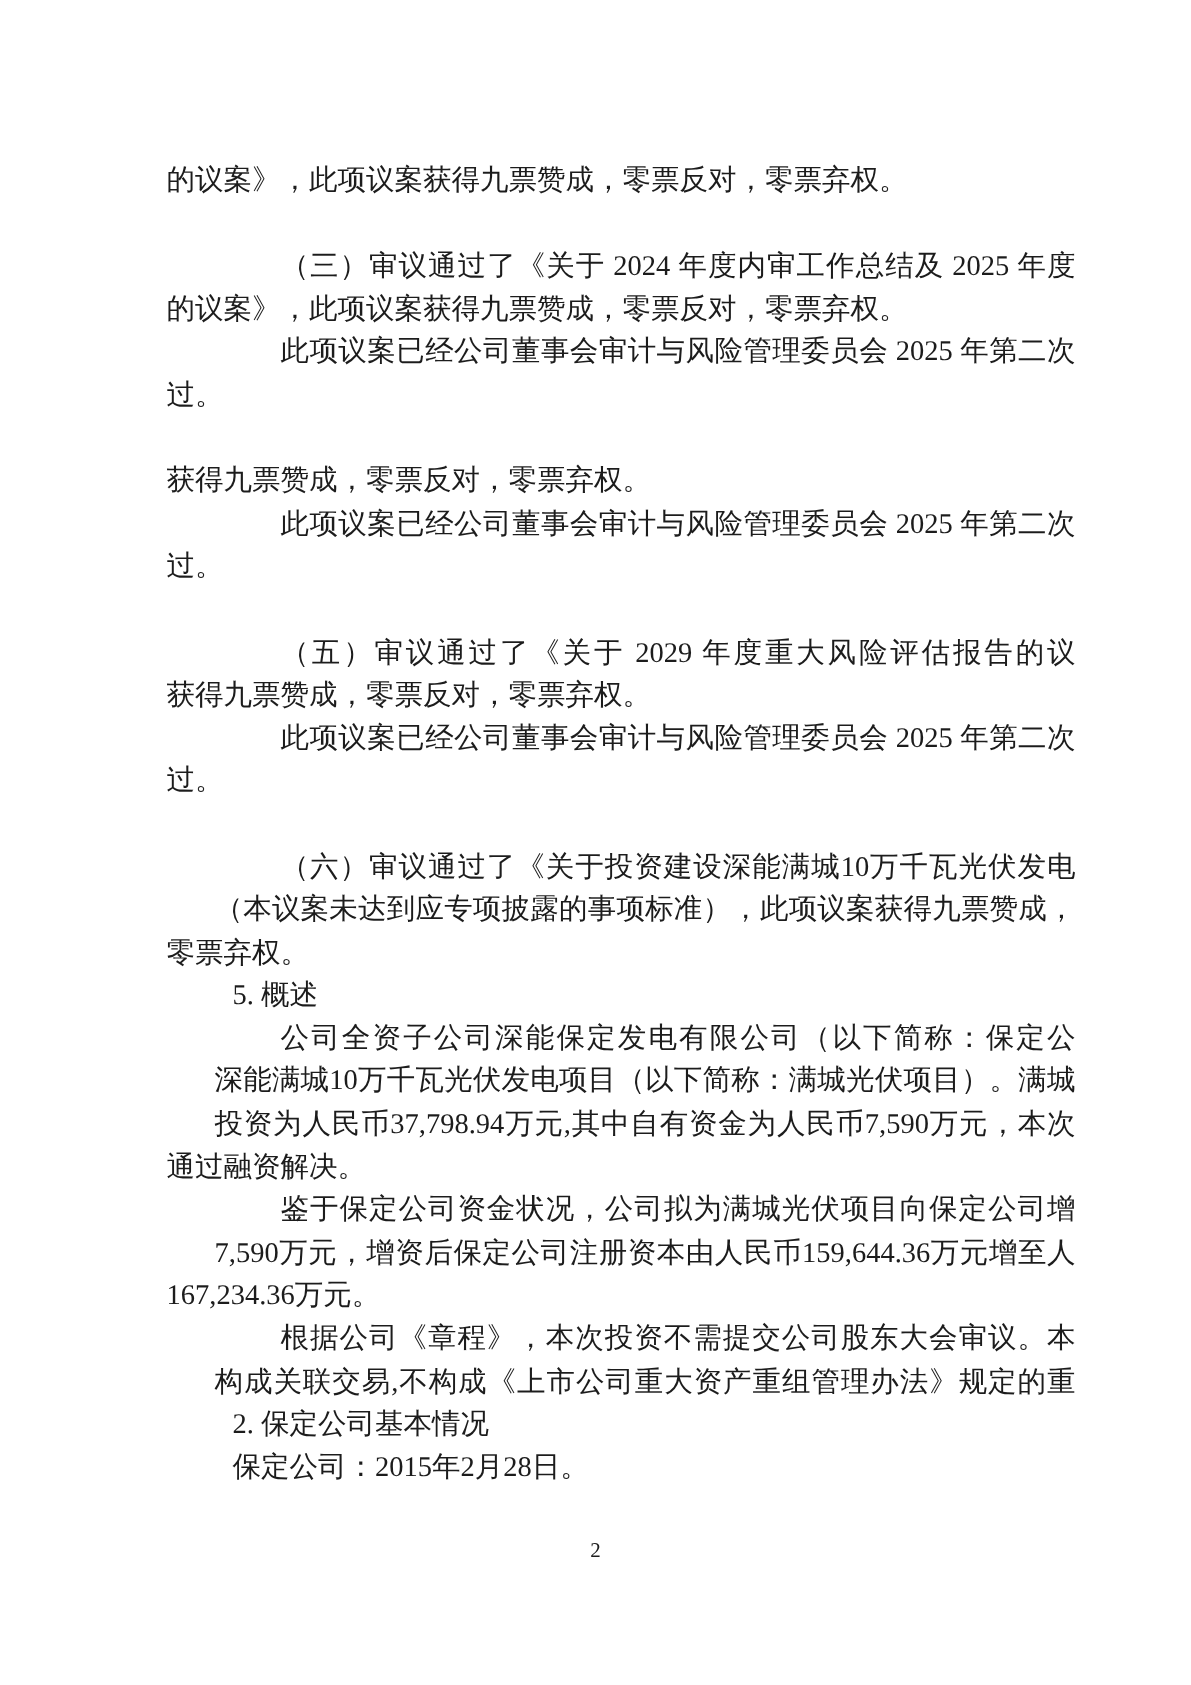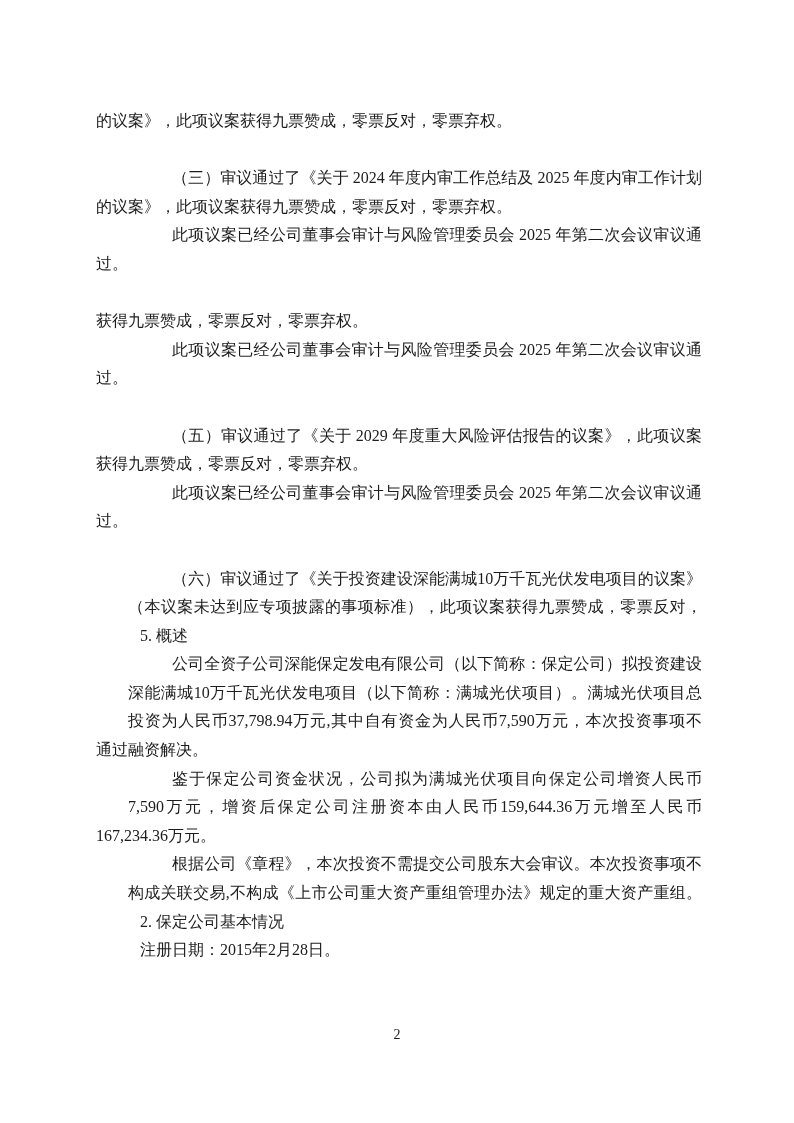--- a/index.html
+++ b/index.html
@@ -14,25 +14,25 @@
     overflow: hidden;
     font-family: "Liberation Serif", "DejaVu Serif", serif;
   }
   .page {
     position: absolute;
     inset: 0;
     background: #ffffff;
   }
   .body-text {
     position: absolute;
-    left: 96px;
+    left: 111px;
     top: 107px;
     width: 606px;
     color: #1c1c1c;
-    font-size: 16px;
+    font-size: 19px;
     font-family: Liberation Serif, serif;
   }
   .line {
     height: 28.6px;
     line-height: 28.6px;
     overflow: hidden;
     text-align: left;
   }
   .line.indent {
     text-indent: 44px;
@@ -75,29 +75,30 @@
       <div class="line indent fill">此项议案已经公司董事会审计与风险管理委员会 2025 年第二次会议审议通</div>
       <div class="line">过。</div>
       <div class="line blank"></div>
       <div class="line indent fill">（五）审议通过了《关于 2029 年度重大风险评估报告的议案》，此项议案</div>
       <div class="line">获得九票赞成，零票反对，零票弃权。</div>
       <div class="line indent fill">此项议案已经公司董事会审计与风险管理委员会 2025 年第二次会议审议通</div>
       <div class="line">过。</div>
       <div class="line blank"></div>
       <div class="line indent fill">（六）审议通过了《关于投资建设深能满城10万千瓦光伏发电项目的议案》</div>
       <div class="line fill">（本议案未达到应专项披露的事项标准），此项议案获得九票赞成，零票反对，</div>
+      <div class="line">零票弃权。</div>
       <div class="line indent">5. 概述</div>
       <div class="line indent fill">公司全资子公司深能保定发电有限公司（以下简称：保定公司）拟投资建设</div>
       <div class="line fill">深能满城10万千瓦光伏发电项目（以下简称：满城光伏项目）。满城光伏项目总</div>
       <div class="line fill">投资为人民币37,798.94万元,其中自有资金为人民币7,590万元，本次投资事项不</div>
       <div class="line">通过融资解决。</div>
       <div class="line indent fill">鉴于保定公司资金状况，公司拟为满城光伏项目向保定公司增资人民币</div>
       <div class="line fill">7,590万元，增资后保定公司注册资本由人民币159,644.36万元增至人民币</div>
       <div class="line">167,234.36万元。</div>
       <div class="line indent fill">根据公司《章程》，本次投资不需提交公司股东大会审议。本次投资事项不</div>
       <div class="line fill">构成关联交易,不构成《上市公司重大资产重组管理办法》规定的重大资产重组。</div>
       <div class="line indent">2. 保定公司基本情况</div>
-      <div class="line indent">注册日期：2015年2月28日。</div>
+      <div class="line indent">保定公司：2015年2月28日。</div>
     </section>
   <footer class="page-footer">
     <span class="page-num">2</span>
   </footer>
 </main>
 
 </body></html>

